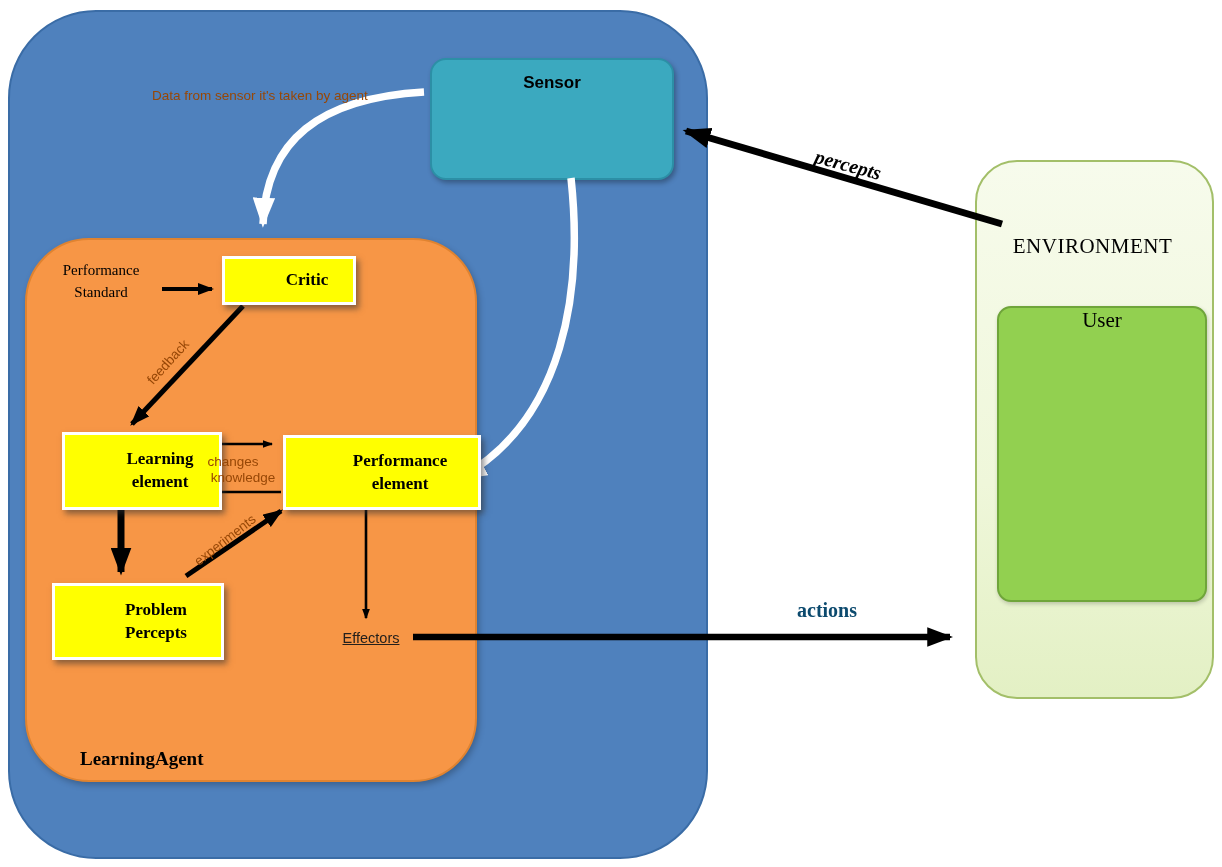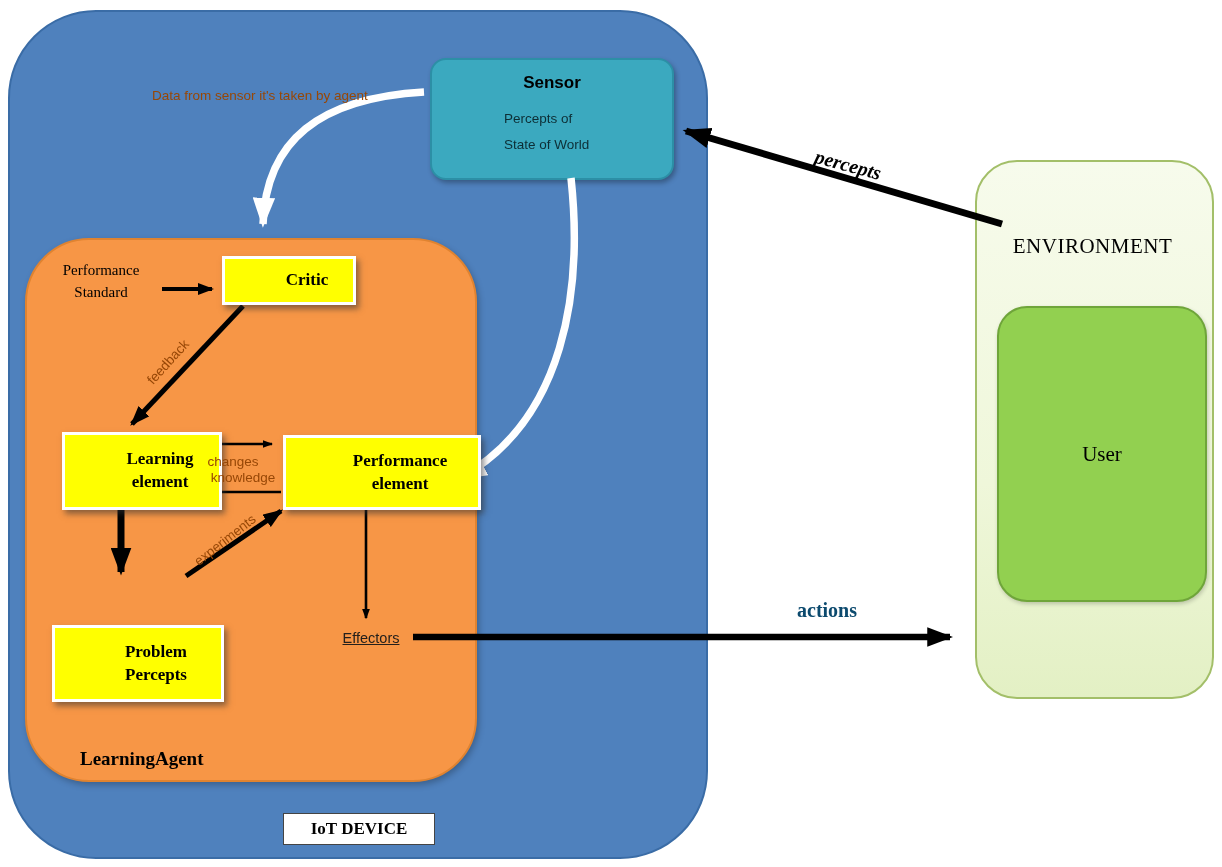--- a/index.html
+++ b/index.html
@@ -18,33 +18,33 @@
   .sensor-title{text-align:center;font:bold 17px "Liberation Sans",sans-serif;color:#000;
                 padding-top:13px;}
   .sensor-desc{position:absolute;left:72px;top:46px;font-size:13.5px;line-height:26px;color:#0d2e35;}
 
   .env-box{position:absolute;left:975px;top:160px;width:235px;height:535px;
            background:linear-gradient(180deg,#f7fbec 0%,var(--environment-fill) 60%,#e3f0c4 100%);
            border:2px solid #a3bf69;border-radius:42px;}
   .env-title{position:absolute;left:975px;top:234px;width:235px;text-align:center;
              font:21px "Liberation Serif",serif;color:#000;letter-spacing:.5px;}
   .user-box{position:absolute;left:997px;top:306px;width:206px;height:292px;
-            background:var(--user-fill);border:2px solid #6fa53a;border-radius:30px;
-            display:flex;align-items:center;justify-content:center;
+            background:var(--user-fill);border:2px solid #6fa53a;border-radius:14px;
+            display:flex;justify-content:center;
             font:21px "Liberation Serif",serif;color:#000;box-shadow:1px 2px 4px rgba(0,0,0,.2);}
 
   
   .node{position:absolute;background:var(--node-fill);border:3px solid #fff;
         box-shadow:3px 4px 6px rgba(50,50,50,.55);
         display:flex;flex-direction:column;align-items:center;justify-content:center;
         font:bold 17px "Liberation Serif",serif;color:#000;line-height:1.35;text-align:center;padding-left:36px;}
   .critic{left:222px;top:256px;width:92px;height:43px;}
   .learning{left:62px;top:432px;width:118px;height:72px;}
   .performance{left:283px;top:435px;width:156px;height:69px;}
-  .problem{left:52px;top:583px;width:130px;height:71px;margin-top:42px;}
+  .problem{left:52px;top:583px;width:130px;height:71px;}
 
   
   .lbl{position:absolute;color:#000;}
   .note{left:152px;top:76px;font-size:13.5px;color:var(--note-text);margin-top:12px;}
   .perf-std{left:42px;top:259px;width:118px;text-align:center;
             font:15px "Liberation Serif",serif;line-height:22px;}
   .agent-label{left:80px;top:748px;font:bold 19px "Liberation Serif",serif;}
   .iot-label{position:absolute;left:283px;top:813px;width:150px;height:30px;background:#fff;
              border:1px solid #444;display:flex;align-items:center;justify-content:center;
              font:bold 17px "Liberation Serif",serif;color:#000;}
@@ -68,24 +68,20 @@
 
   <div class="iot-box"></div>
   <div class="env-box"></div>
   <div class="env-title">ENVIRONMENT</div>
   <div class="user-box">
     <span>User</span>
   </div>
   <div class="agent-box"></div>
   <div class="sensor-box">
     <div class="sensor-title">Sensor</div>
-    <div class="sensor-desc">
-      <div>Percepts of</div>
-      <div>State of World</div>
-    </div>
   </div>
 
   <svg class="arrows" viewBox="0 0 1222 867">
     <defs>
       <marker id="mb" viewBox="0 0 4 3" markerWidth="4" markerHeight="3" refX="3.5" refY="1.5" orient="auto">
         <path d="M0,0 L4,1.5 L0,3 Z" fill="#000"></path>
       </marker>
       <marker id="mw" viewBox="0 0 4 3" markerWidth="4" markerHeight="3" refX="3.5" refY="1.5" orient="auto">
         <path d="M0,0 L4,1.5 L0,3 Z" fill="#fff"></path>
       </marker>
@@ -120,23 +116,20 @@
     <span>Problem</span>
     <span>Percepts</span>
   </div>
 
   <div class="lbl note">Data from sensor it's taken by agent</div>
   <div class="lbl perf-std">
     <div>Performance</div>
     <div>Standard</div>
   </div>
   <div class="lbl agent-label">LearningAgent</div>
-  <div class="iot-label">
-    <span>IoT DEVICE</span>
-  </div>
   <div class="lbl effectors">Effectors</div>
 
   <div class="elabel feedback">feedback</div>
   <div class="elabel changes">changes</div>
   <div class="elabel knowledge">knowledge</div>
   <div class="elabel experiments">experiments</div>
   <div class="lbl actions-lbl">actions</div>
   <div class="lbl percepts-lbl">percepts</div>
 
 </div>

